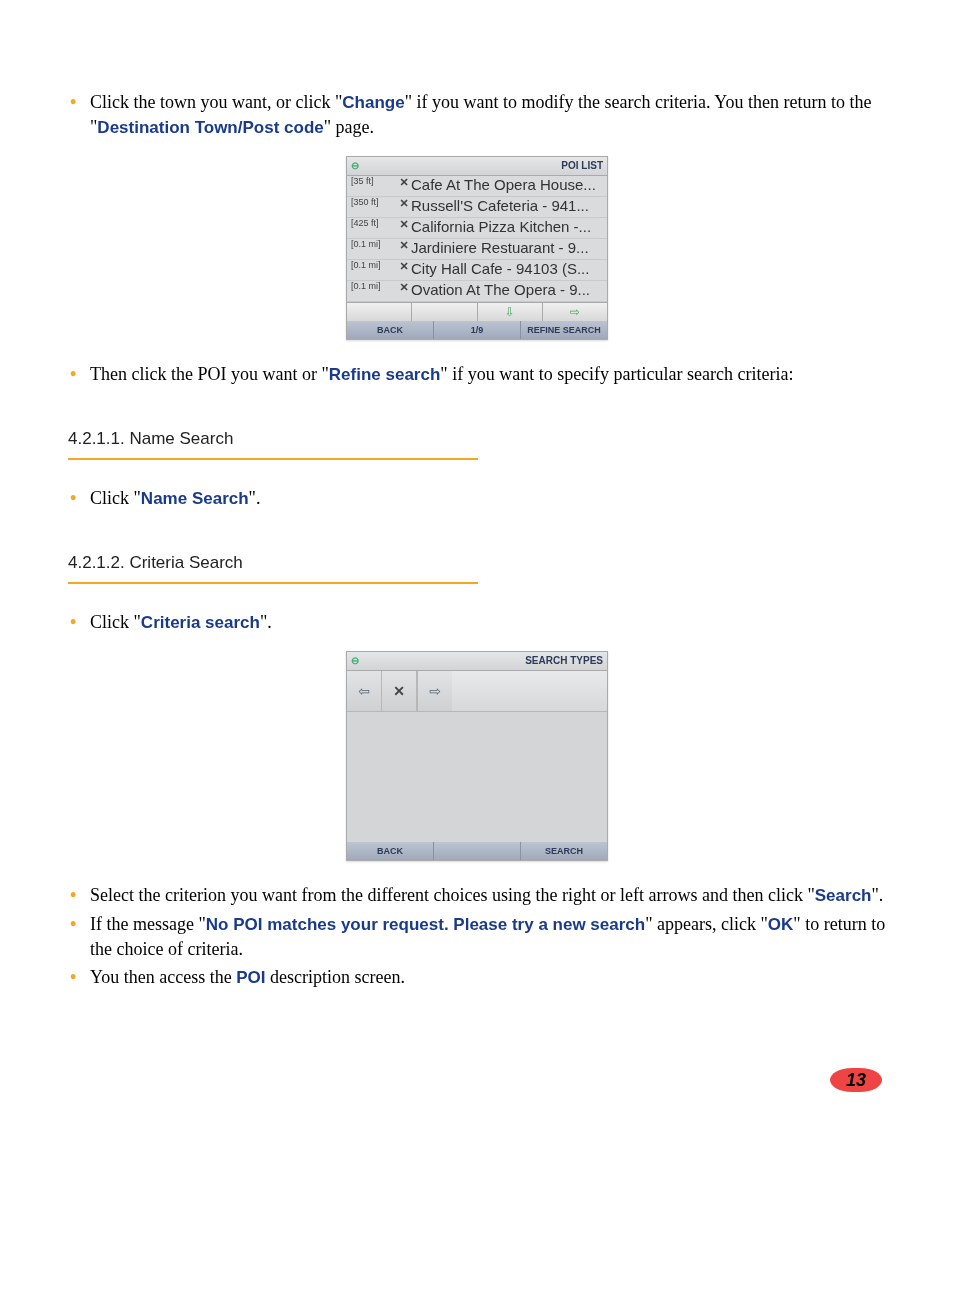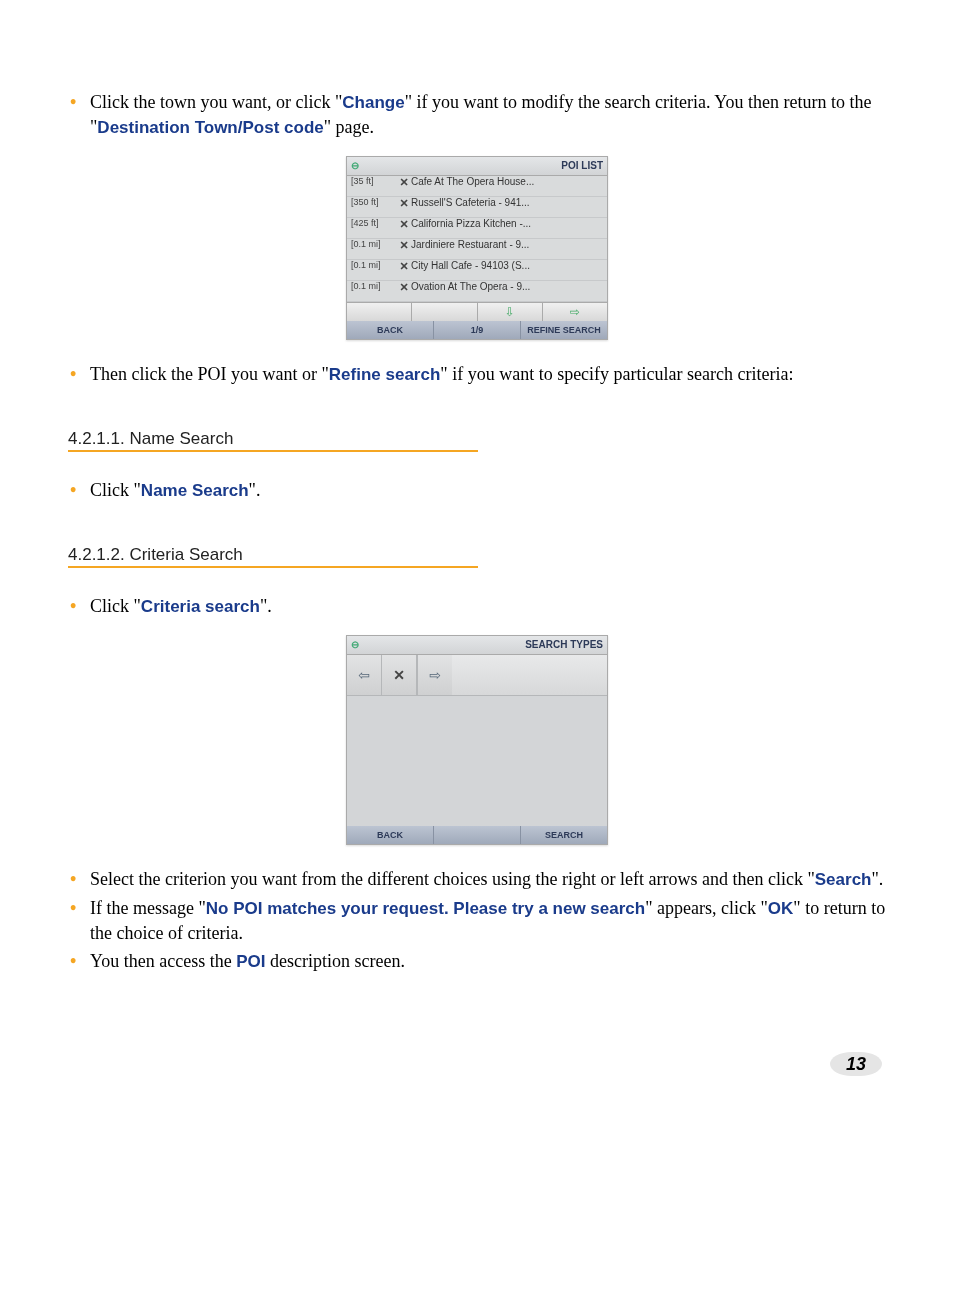--- a/index.html
+++ b/index.html
@@ -48,21 +48,21 @@
     font-family: Arial, sans-serif;
     font-size: 17px;
   }
   .section-heading {
     font-family: Arial, sans-serif;
     font-size: 17px;
     color: #222;
     border-bottom: 2px solid #f5a623;
     display: inline-block;
     width: 410px;
-    padding-bottom: 1px;
+    padding-bottom: 9px;
     margin-top: 26px;
     margin-bottom: 26px;
   }
   .device-wrap {
     text-align: center;
     margin: 16px 0 22px 0;
   }
   .device {
     display: inline-block;
     width: 260px;
@@ -100,21 +100,21 @@
   }
   .poi-x {
     width: 14px;
     text-align: center;
     color: #444;
     font-weight: bold;
     font-size: 11px;
   }
   .poi-name {
     flex: 1;
-    font-size: 10px;
+    font-size: 15px;
     white-space: nowrap;
     overflow: hidden;
   }
   .dev-arrowbar {
     display: flex;
     height: 18px;
     border-top: 1px solid #aaa;
   }
   .dev-arrowbar .cell {
     flex: 1;
@@ -195,21 +195,21 @@
     border-left: 1px solid #8892a3;
     border-right: 1px solid #8892a3;
   }
   .page-num {
     position: relative;
     text-align: right;
     margin-top: 80px;
     padding-right: 4px;
   }
   .page-num span {
-    background: #e5e5e5;
+    background: #ef4444;
     border-radius: 50%/60%;
     padding: 2px 16px;
     font-weight: bold;
     font-style: italic;
     font-family: Arial, sans-serif;
     font-size: 18px;
   }
   .dev-header .car-icon {
     width: 18px;
     height: 12px;

